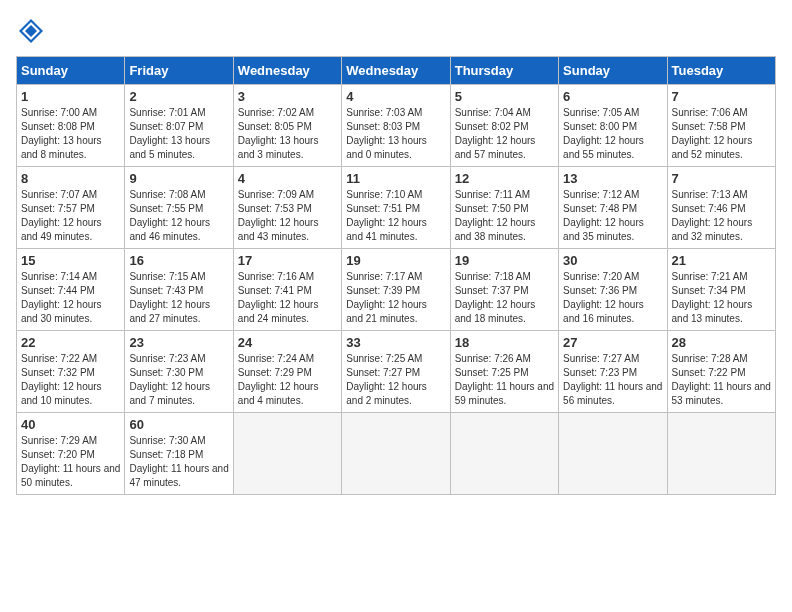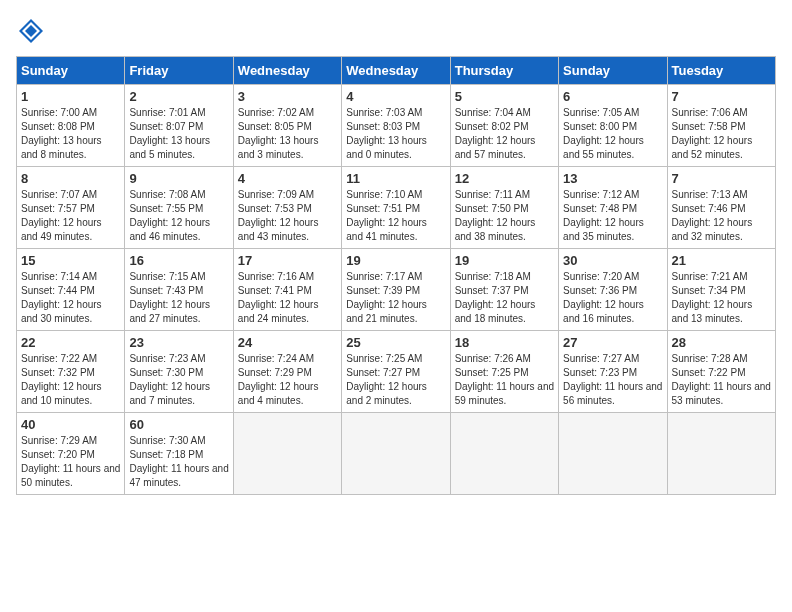--- a/index.html
+++ b/index.html
@@ -216,21 +216,21 @@
         </td>
         <td>
           <span class="day-number">23</span>
           <div class="day-info">Sunrise: 7:23 AM<br>Sunset: 7:30 PM<br>Daylight: 12 hours and 7 minutes.</div>
         </td>
         <td>
           <span class="day-number">24</span>
           <div class="day-info">Sunrise: 7:24 AM<br>Sunset: 7:29 PM<br>Daylight: 12 hours and 4 minutes.</div>
         </td>
         <td>
-          <span class="day-number">25</span>
+          <span class="day-number">33</span>
           <div class="day-info">Sunrise: 7:25 AM<br>Sunset: 7:27 PM<br>Daylight: 12 hours and 2 minutes.</div>
         </td>
         <td>
           <span class="day-number">18</span>
           <div class="day-info">Sunrise: 7:26 AM<br>Sunset: 7:25 PM<br>Daylight: 11 hours and 59 minutes.</div>
         </td>
         <td>
           <span class="day-number">27</span>
           <div class="day-info">Sunrise: 7:27 AM<br>Sunset: 7:23 PM<br>Daylight: 11 hours and 56 minutes.</div>
         </td>

